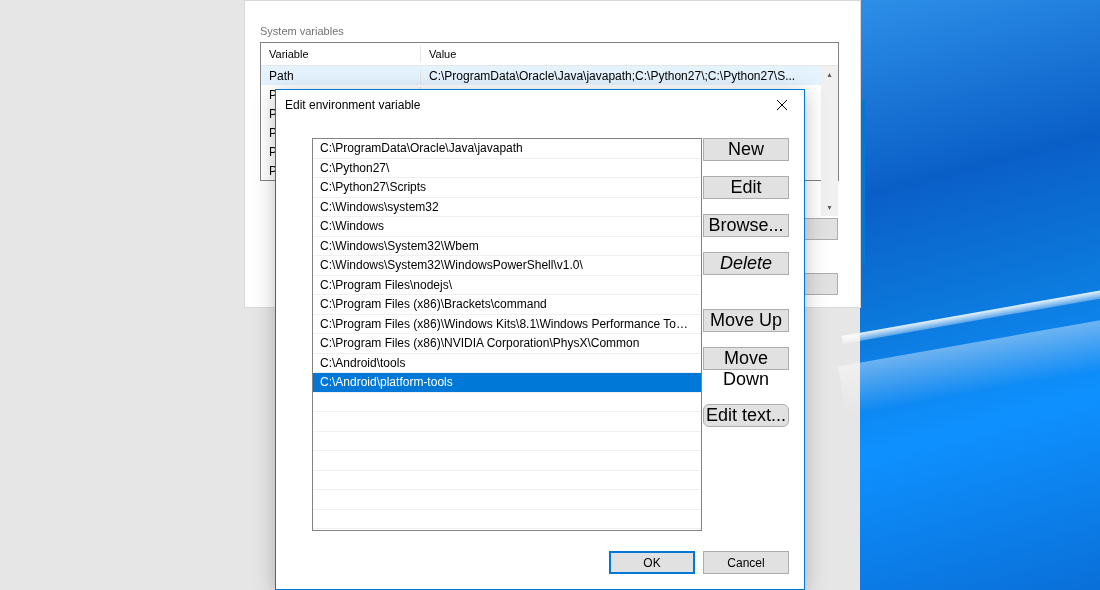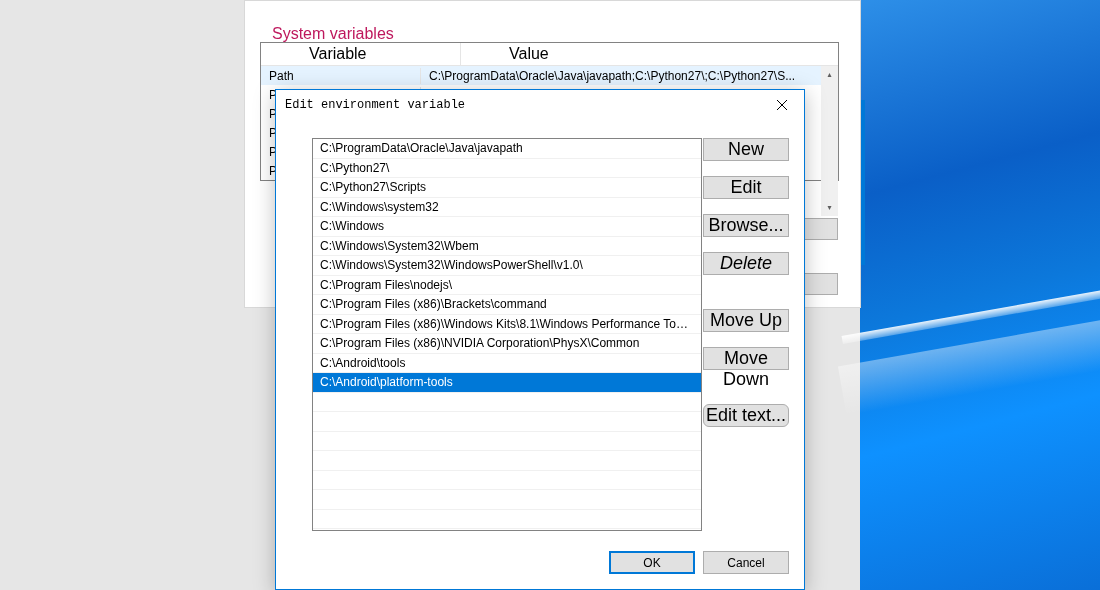--- a/index.html
+++ b/index.html
@@ -64,45 +64,44 @@
       position: absolute;
       left: 857px;
       top: 100px;
       width: 8px;
       height: 165px;
       background: #0078d7;
       z-index: 2;
     }
     .sysvars-group-label {
       position: absolute;
-      left: 27px;
+      left: 15px;
       top: 24px;
-      font-size: 16px;
-      color: #be185d;
+      font-size: 11px;
+      color: #737373;
     }
     .sysvars-table {
       position: absolute;
       left: 15px;
       top: 41px;
       width: 579px;
       border: 1px solid #828282;
       background: #fff;
     }
     .sysvars-header {
       display: flex;
       background: #fff;
       border-bottom: 1px solid #e5e5e5;
       height: 23px;
       align-items: center;
     }
     .sysvars-header .col {
       padding: 2px 8px;
-      font-size: 16px;
+      font-size: 11px;
       color: #000;
-      margin-left: 40px;
     }
     .col-variable { width: 160px; border-right: 1px solid #e5e5e5; }
     .col-value { flex: 1; }
     .sysvars-row {
       display: flex;
       height: 19px;
       align-items: center;
     }
     .sysvars-row .col { padding: 1px 8px; font-size: 12px; white-space: nowrap; overflow: hidden; }
     .sysvars-row.selected { background: #e5f3ff; }
@@ -147,21 +146,20 @@
       border: 1px solid #0078d7;
       z-index: 10;
       box-shadow: 0 4px 20px rgba(0,0,0,0.25);
     }
     .edit-titlebar {
       height: 30px;
       display: flex;
       align-items: center;
       padding-left: 9px;
       position: relative;
-      font-family: Liberation Mono, monospace;
     }
     .edit-title {
       font-size: 12px;
       color: #000;
     }
     .close-btn {
       position: absolute;
       right: 0;
       top: 0;
       width: 45px;

